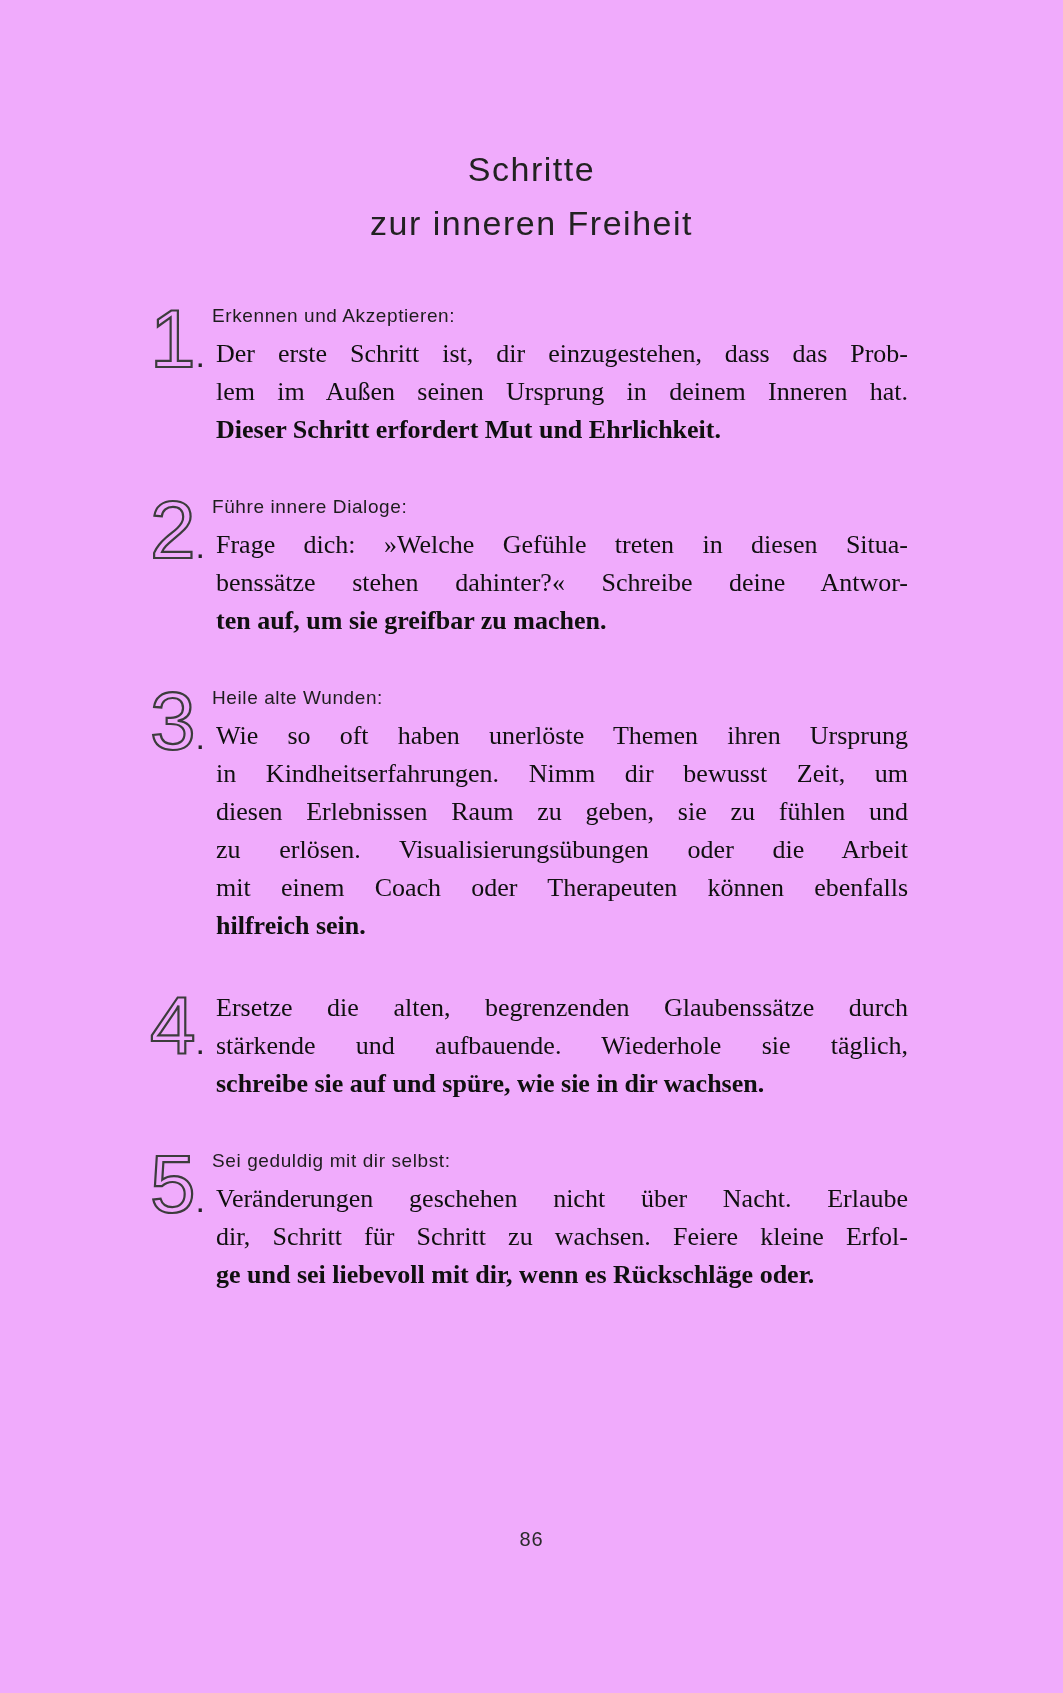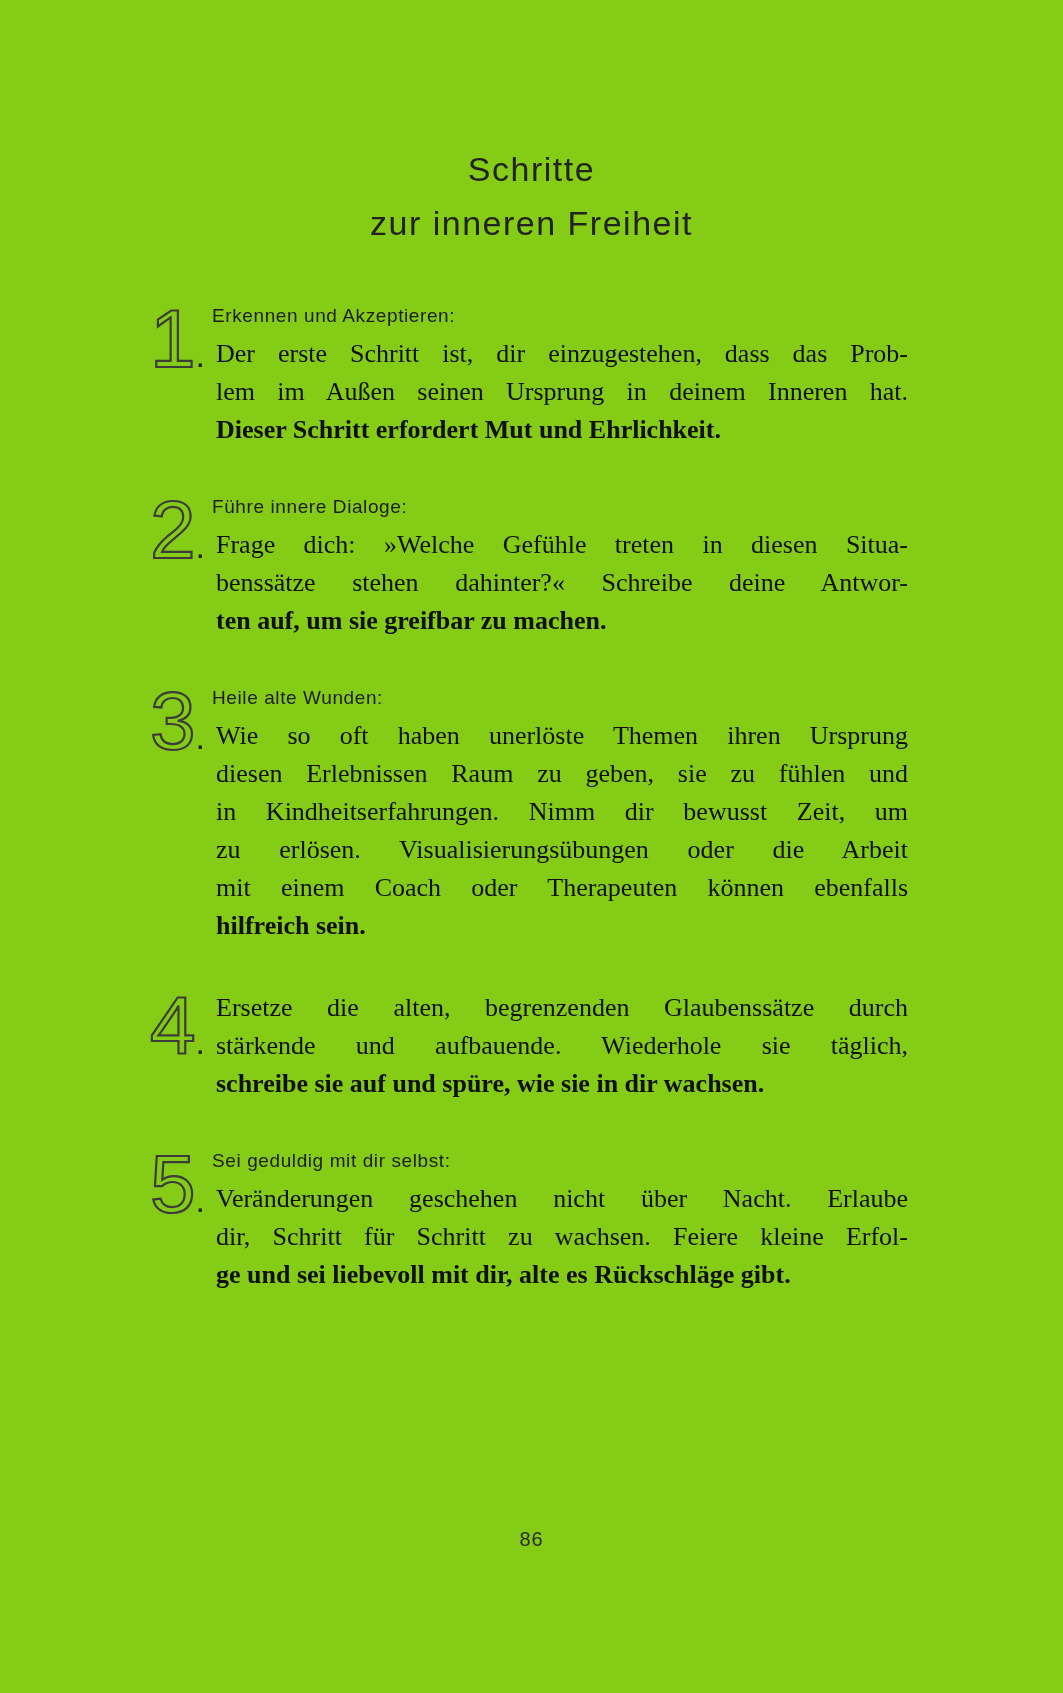--- a/index.html
+++ b/index.html
@@ -4,21 +4,21 @@
 <style>
   html, body {
     margin: 0;
     padding: 0;
     background: #ffffff;
   }
   .page {
     position: relative;
     width: 1063px;
     height: 1693px;
-    background: #84cc16;
+    background: #f0abfc;
     overflow: hidden;
     color: #1a1a1a;
   }
   
   .title-block {
     padding-top: 142px;
     text-align: center;
     margin-bottom: 52px;
   }
   .title-line {
@@ -122,22 +122,22 @@
         <div class="bodyline">benssätze stehen dahinter?« Schreibe deine Antwor-</div>
         <div class="bodyline last">ten auf, um sie greifbar zu machen.</div>
       </div>
     </section>
 
     <section class="item">
       <div class="num"><span class="digit">3</span><span class="dot">.</span></div>
       <h3 class="item-heading">Heile alte Wunden:</h3>
       <div class="item-body">
         <div class="bodyline">Wie so oft haben unerlöste Themen ihren Ursprung</div>
+        <div class="bodyline">in Kindheitserfahrungen. Nimm dir bewusst Zeit, um</div>
         <div class="bodyline">diesen Erlebnissen Raum zu geben, sie zu fühlen und</div>
-        <div class="bodyline">in Kindheitserfahrungen. Nimm dir bewusst Zeit, um</div>
         <div class="bodyline">zu erlösen. Visualisierungsübungen oder die Arbeit</div>
         <div class="bodyline">mit einem Coach oder Therapeuten können ebenfalls</div>
         <div class="bodyline last">hilfreich sein.</div>
       </div>
     </section>
 
     <section class="item">
       <div class="num"><span class="digit">4</span><span class="dot">.</span></div>
       <div class="item-body">
         <div class="bodyline">Ersetze die alten, begrenzenden Glaubenssätze durch</div>
@@ -145,21 +145,21 @@
         <div class="bodyline last">schreibe sie auf und spüre, wie sie in dir wachsen.</div>
       </div>
     </section>
 
     <section class="item">
       <div class="num"><span class="digit">5</span><span class="dot">.</span></div>
       <h3 class="item-heading">Sei geduldig mit dir selbst:</h3>
       <div class="item-body">
         <div class="bodyline">Veränderungen geschehen nicht über Nacht. Erlaube</div>
         <div class="bodyline">dir, Schritt für Schritt zu wachsen. Feiere kleine Erfol-</div>
-        <div class="bodyline last">ge und sei liebevoll mit dir, alte es Rückschläge gibt.</div>
+        <div class="bodyline last">ge und sei liebevoll mit dir, wenn es Rückschläge oder.</div>
       </div>
     </section>
 
   </main>
 
   <footer class="folio">86</footer>
 
 </div>
 
 </body></html>

